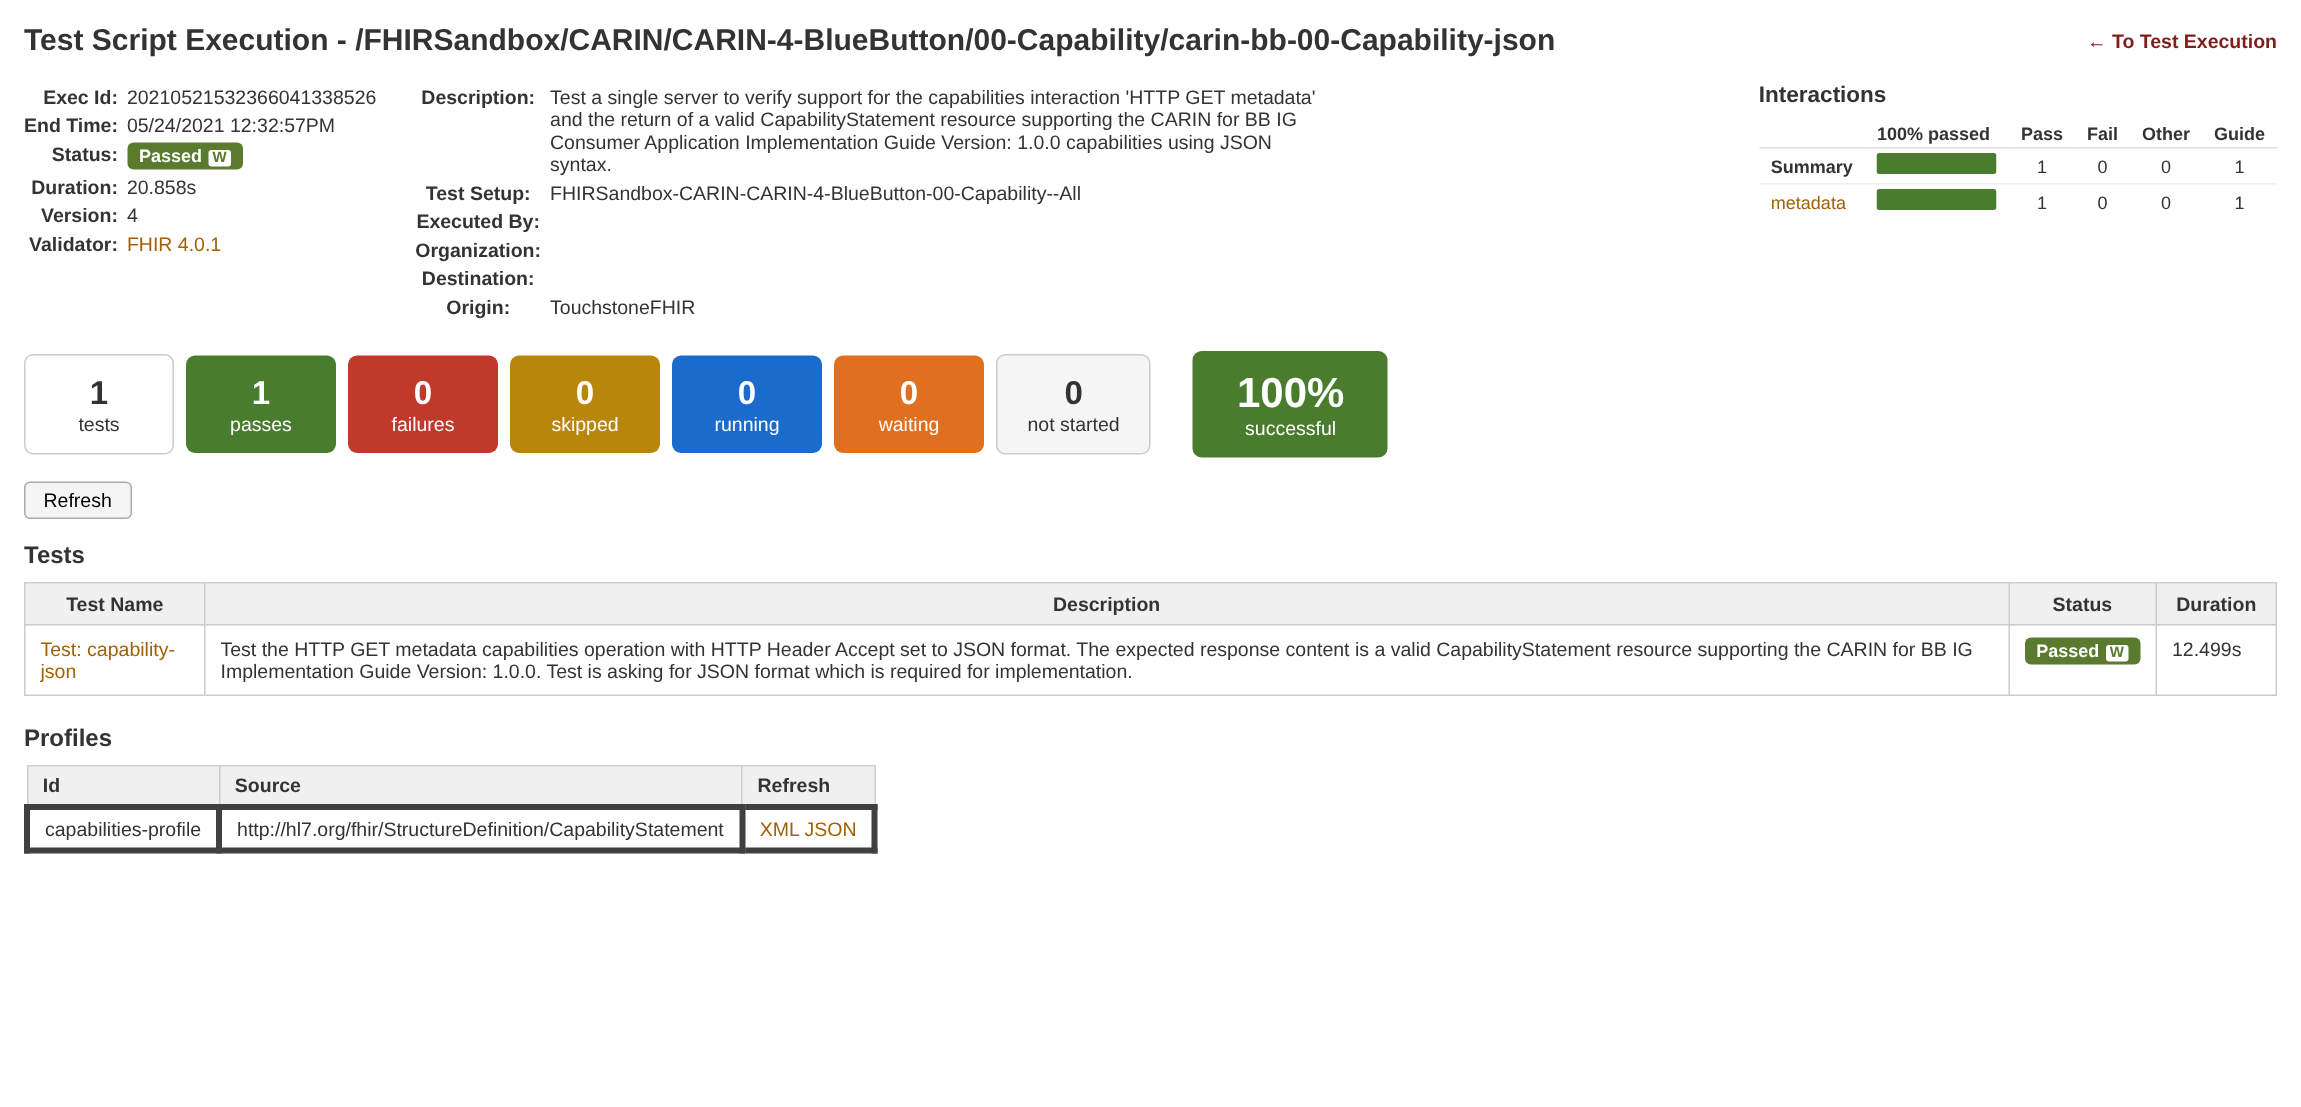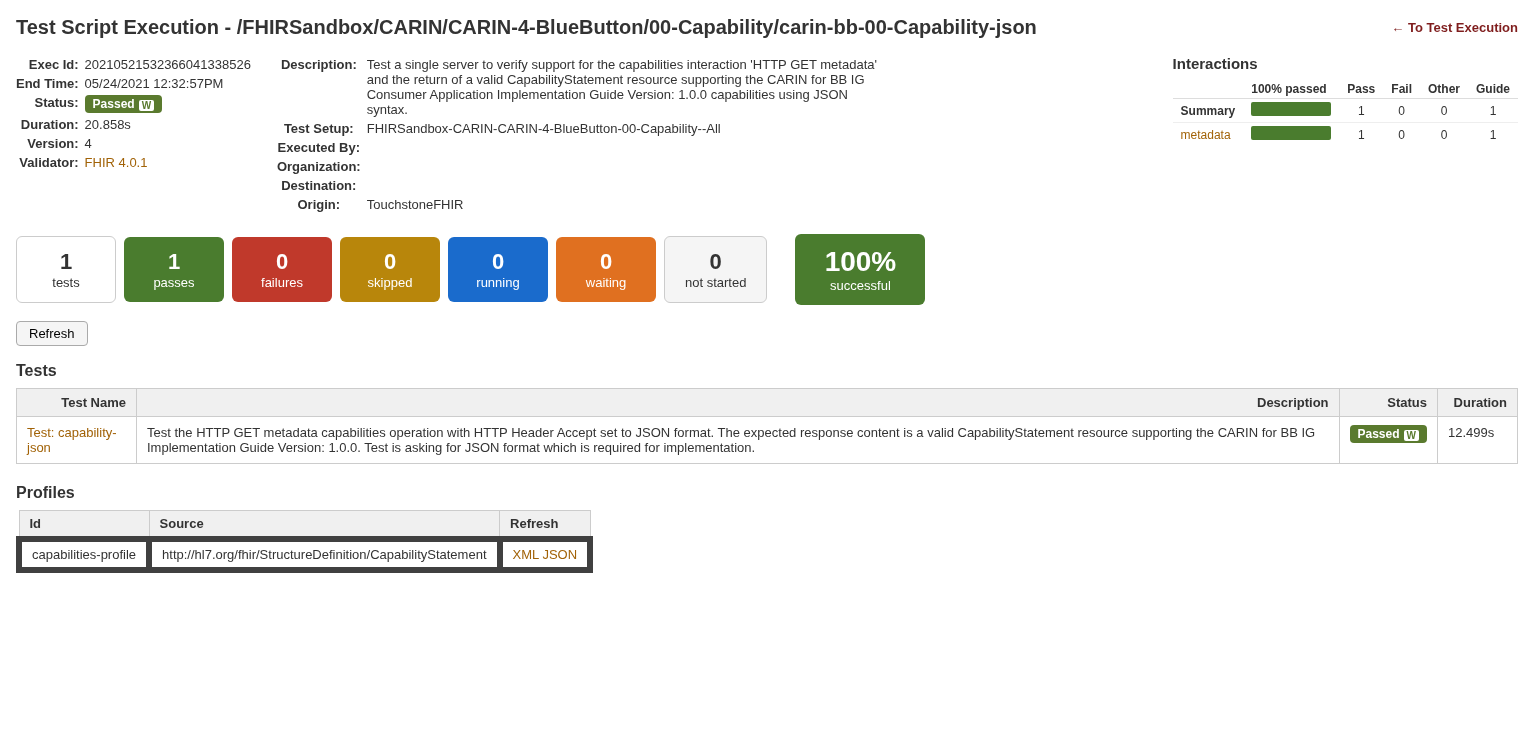--- a/index.html
+++ b/index.html
@@ -46,26 +46,26 @@
     .stat-running { background: #1a6bcc; color: white; }
     .stat-waiting { background: #e07020; color: white; }
     .stat-not-started { border: 1px solid #ccc; background: #f5f5f5; color: #333; }
     .stat-success { background: #4a7c2e; color: white; min-width: 130px; }
 
     .refresh-btn { border: 1px solid #aaa; background: #f5f5f5; padding: 4px 12px; border-radius: 4px; cursor: pointer; font-size: 13px; margin-bottom: 12px; }
 
     .section-title { font-size: 16px; font-weight: bold; margin-bottom: 8px; margin-top: 4px; }
 
     .tests-table { width: 100%; border-collapse: collapse; border: 1px solid #ccc; margin-bottom: 20px; }
-    .tests-table th { background: #f0f0f0; border: 1px solid #ccc; padding: 6px 10px; text-align: right; font-weight: bold; font-size: 13px; }
+    .tests-table th { background: #f0f0f0; border: 1px solid #ccc; padding: 6px 10px; text-align: center; font-weight: bold; font-size: 13px; }
     .tests-table td { border: 1px solid #ccc; padding: 8px 10px; vertical-align: top; font-size: 13px; }
 
     .profiles-table { border-collapse: collapse; border: 1px solid #ccc; font-size: 13px; }
     .profiles-table th { background: #f0f0f0; border: 1px solid #ccc; padding: 5px 10px; text-align: left; font-weight: bold; }
-    .profiles-table td { border: 6px solid #404040; padding: 5px 10px; }
+    .profiles-table td { border: 4px solid #404040; padding: 5px 10px; }
   </style>
 </head>
 <body>
 
 
 
 
 <div class="page-title">
   <div>
     <strong>Test Script Execution</strong><span> - /FHIRSandbox/CARIN/CARIN-4-BlueButton/00-Capability/carin-bb-00-Capability-json</span>

